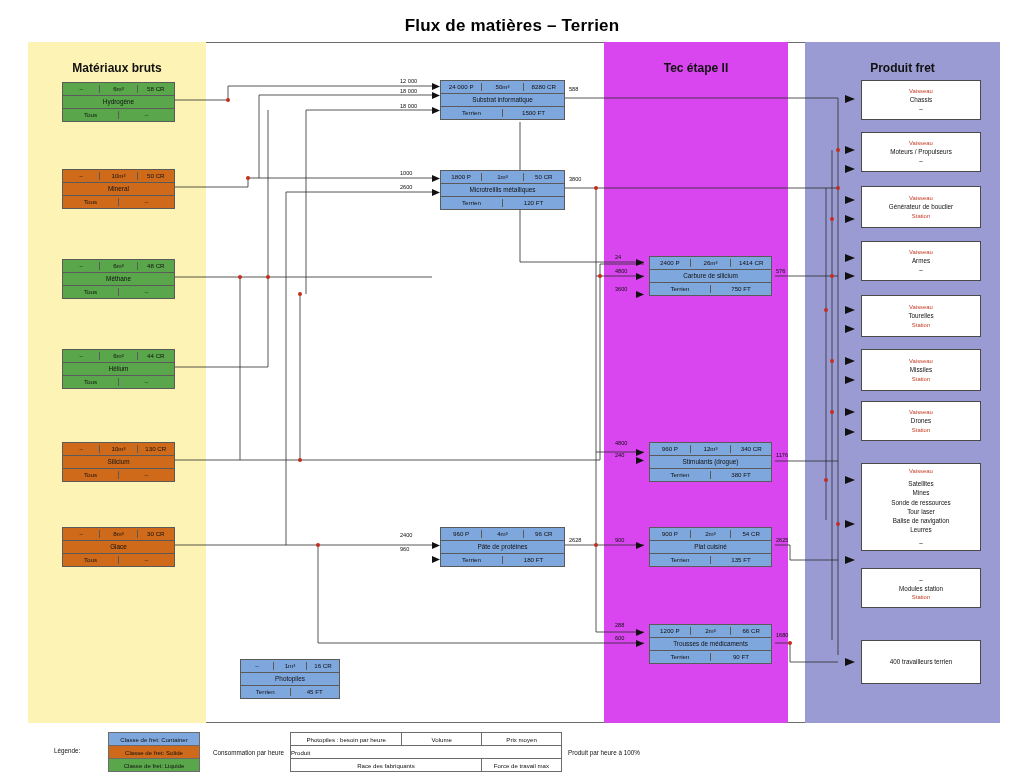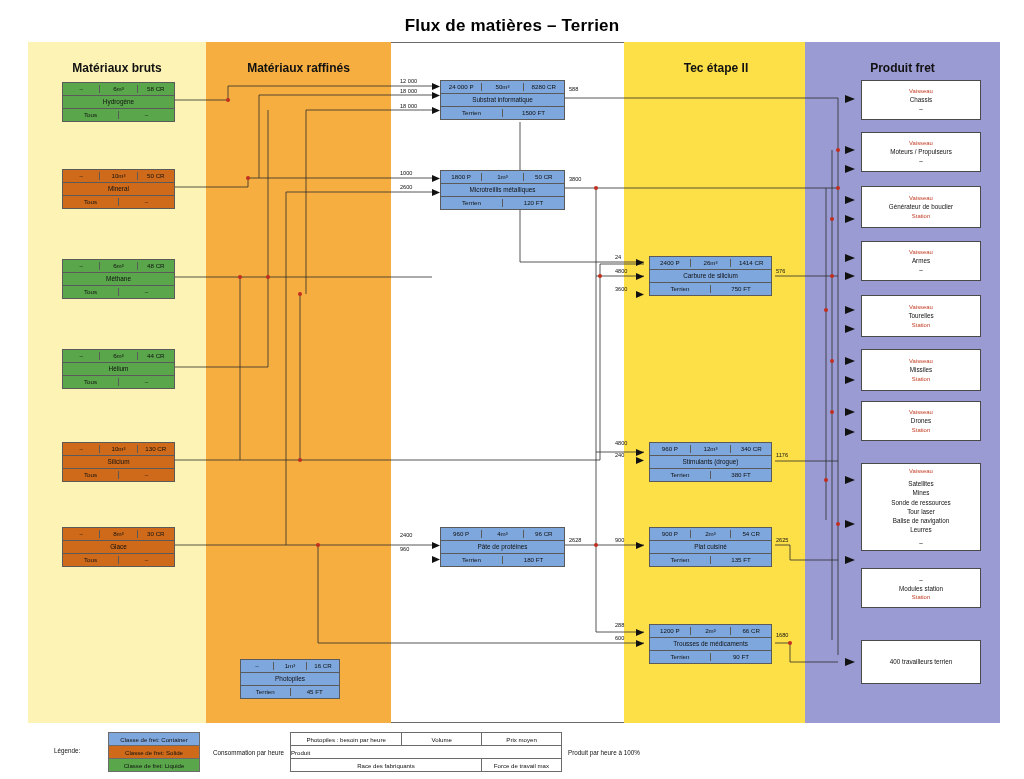--- a/index.html
+++ b/index.html
@@ -10,21 +10,21 @@
 
   .outer{position:absolute;left:28px;top:42px;width:972px;height:681px;border:1px solid #6b6b6b;box-sizing:border-box;}
 
   .band{position:absolute;top:42px;height:681px;box-sizing:border-box;}
   .band .bandlabel{position:absolute;top:19px;left:0;width:100%;text-align:center;font-size:12px;font-weight:bold;color:#111;}
 
   
   .b1{left:28px;width:178px;background:#fdf3b4;}
   .b2{left:206px;width:185px;background:#f7ae40;}
   .b3{left:391px;width:213px;background:#b8ded3;}
-  .b4{left:624px;width:184px;background:#fde047;}
+  .b4{left:604px;width:184px;background:#d946ef;}
   .b5{left:805px;width:195px;background:#9b9bd3;}
 
   
   .card{position:absolute;box-sizing:border-box;border:1px solid #5a5a5a;display:flex;flex-direction:column;font-size:6.2px;color:#111;}
   .card .r{display:flex;flex:1;min-height:0;align-items:center;border-bottom:1px solid #5a5a5a;}
   .card .r:last-child{border-bottom:none;}
   .card .c{flex:1;text-align:center;border-right:1px solid #5a5a5a;line-height:1;padding:1px 0;overflow:hidden;white-space:nowrap;}
   .card .c:last-child{border-right:none;}
   .card .r.mid .c{font-size:6.4px;}
 
@@ -60,23 +60,20 @@
 </head>
 <body>
 
 <div id="stage">
   <div class="title">Flux de matières – Terrien</div>
 
   <div class="outer"></div>
 
   <div class="band b1">
     <div class="bandlabel">Matériaux bruts</div>
-  </div>
-  <div class="band b2">
-    <div class="bandlabel">Matériaux raffinés</div>
   </div>
   <div class="band b4">
     <div class="bandlabel">Tec étape II</div>
   </div>
   <div class="band b5">
     <div class="bandlabel">Produit fret</div>
   </div>
 
   <svg class="wires">
     <g fill="none" stroke="#2b2b2b" stroke-width="0.8">

